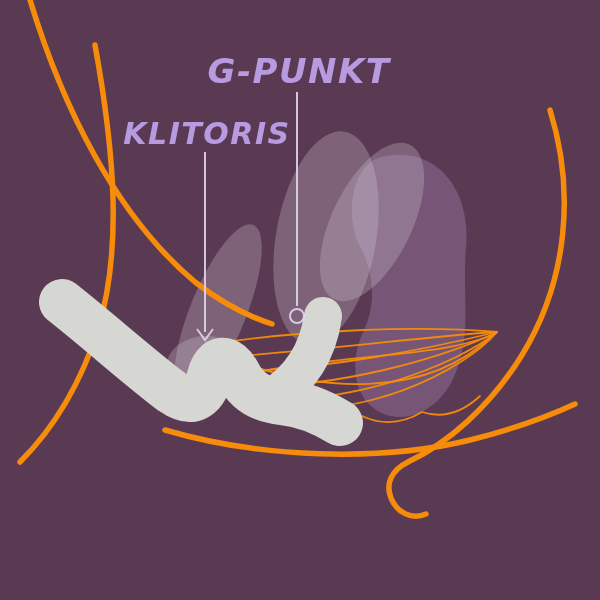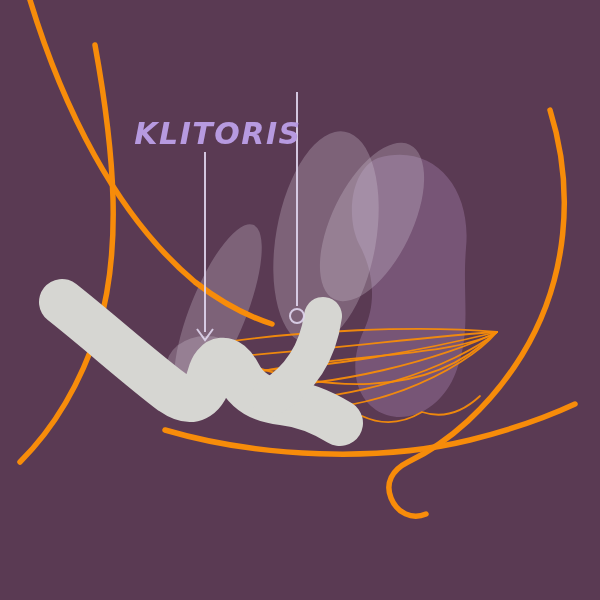--- a/index.html
+++ b/index.html
@@ -27,21 +27,21 @@
     position: absolute;
     transform: translate(-50%, -50%);
     font-style: italic;
     font-weight: bold;
     color: var(--label-purple, #b79ae0);
     letter-spacing: 1.5px;
     white-space: nowrap;
     user-select: none;
   }
   .label-gspot   { left: 299px; top: 71px;  font-size: 34px; }
-  .label-klitoris{ left: 218px; top: 133px; font-size: 30px; }
+  .label-klitoris{ left: 207px; top: 133px; font-size: 30px; }
 
   .body-line   { stroke: var(--outline-orange, #f78c0a); stroke-width: 5.5; fill: none; stroke-linecap: round; }
   .mesh-line   { stroke: var(--outline-orange, #f78c0a); stroke-width: 1.8; fill: none; stroke-linecap: round; opacity: 0.95; }
   .anat-light  { fill: var(--anatomy-light, #d8cbdc); opacity: 0.28; }
   .anat-dark   { fill: var(--anatomy-dark, #8f6b93); opacity: 0.55; }
   .device      { stroke: var(--device-gray, #d6d6d2); fill: none; stroke-linecap: round; stroke-linejoin: round; }
   .leader      { stroke: var(--leader-line, #e0d6ee); stroke-width: 2; fill: none; opacity: 0.9; }
 </style>
 </head>
 <body>
@@ -86,15 +86,16 @@
     </g>
 
     <g>
       <line class="leader" x1="297" y1="92" x2="297" y2="306"></line>
       <circle cx="297" cy="316" r="7" fill="none" stroke="var(--leader-line, #e0d6ee)" stroke-width="2" opacity="0.9"></circle>
       <line class="leader" x1="205" y1="152" x2="205" y2="332"></line>
       <path class="leader" d="M 197 329 L 205 340 L 213 329"></path>
     </g>
   </svg>
 
+  <div class="label label-gspot">G-PUNKT</div>
   <div class="label label-klitoris">KLITORIS</div>
 
 </div>
 
 </body></html>

